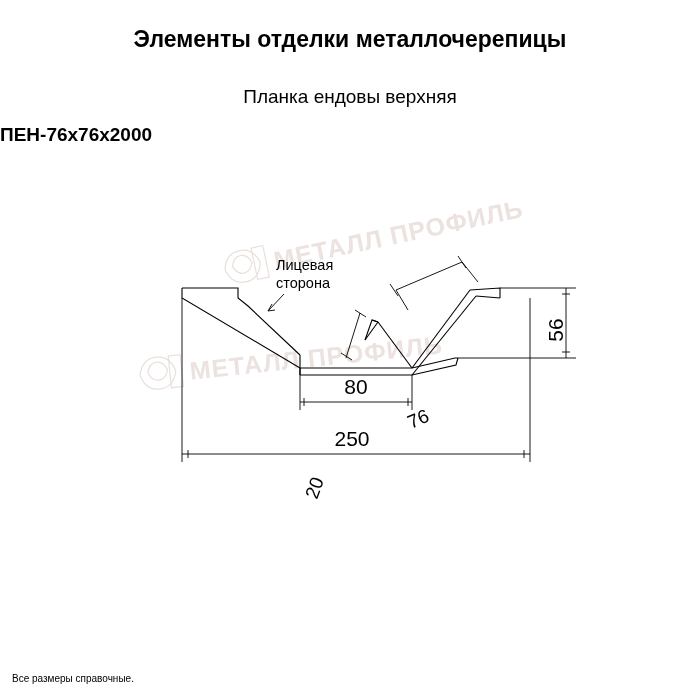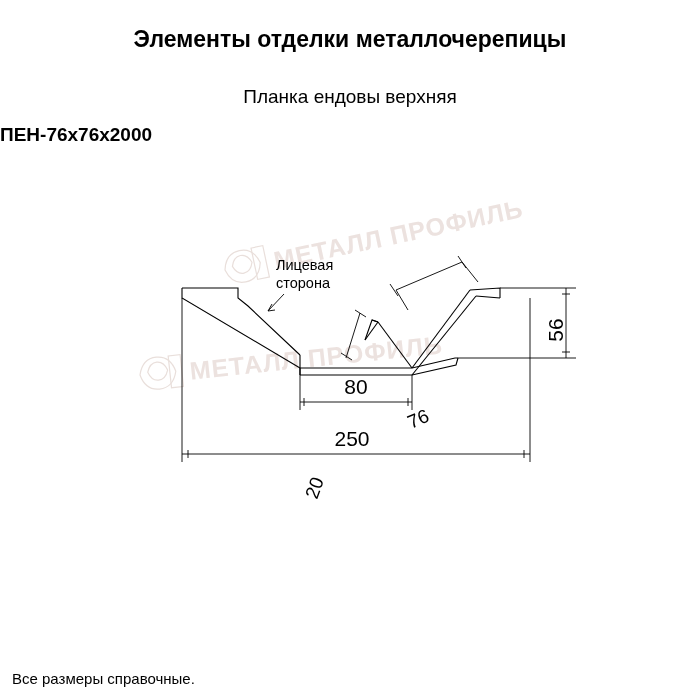--- a/index.html
+++ b/index.html
@@ -52,21 +52,21 @@
     position: absolute;
     top: 170px;
     left: 0;
     width: 700px;
     height: 360px;
   }
   .footer {
     position: absolute;
     left: 12px;
     bottom: 12px;
-    font-size: 15px;
+    font-size: 10px;
     line-height: 19px;
     margin-top: 43px;
   }
   .footer div {
     white-space: nowrap;
   }
   svg { display: block; }
   .wm {
     fill: none;
     stroke: #e9dfdb;

